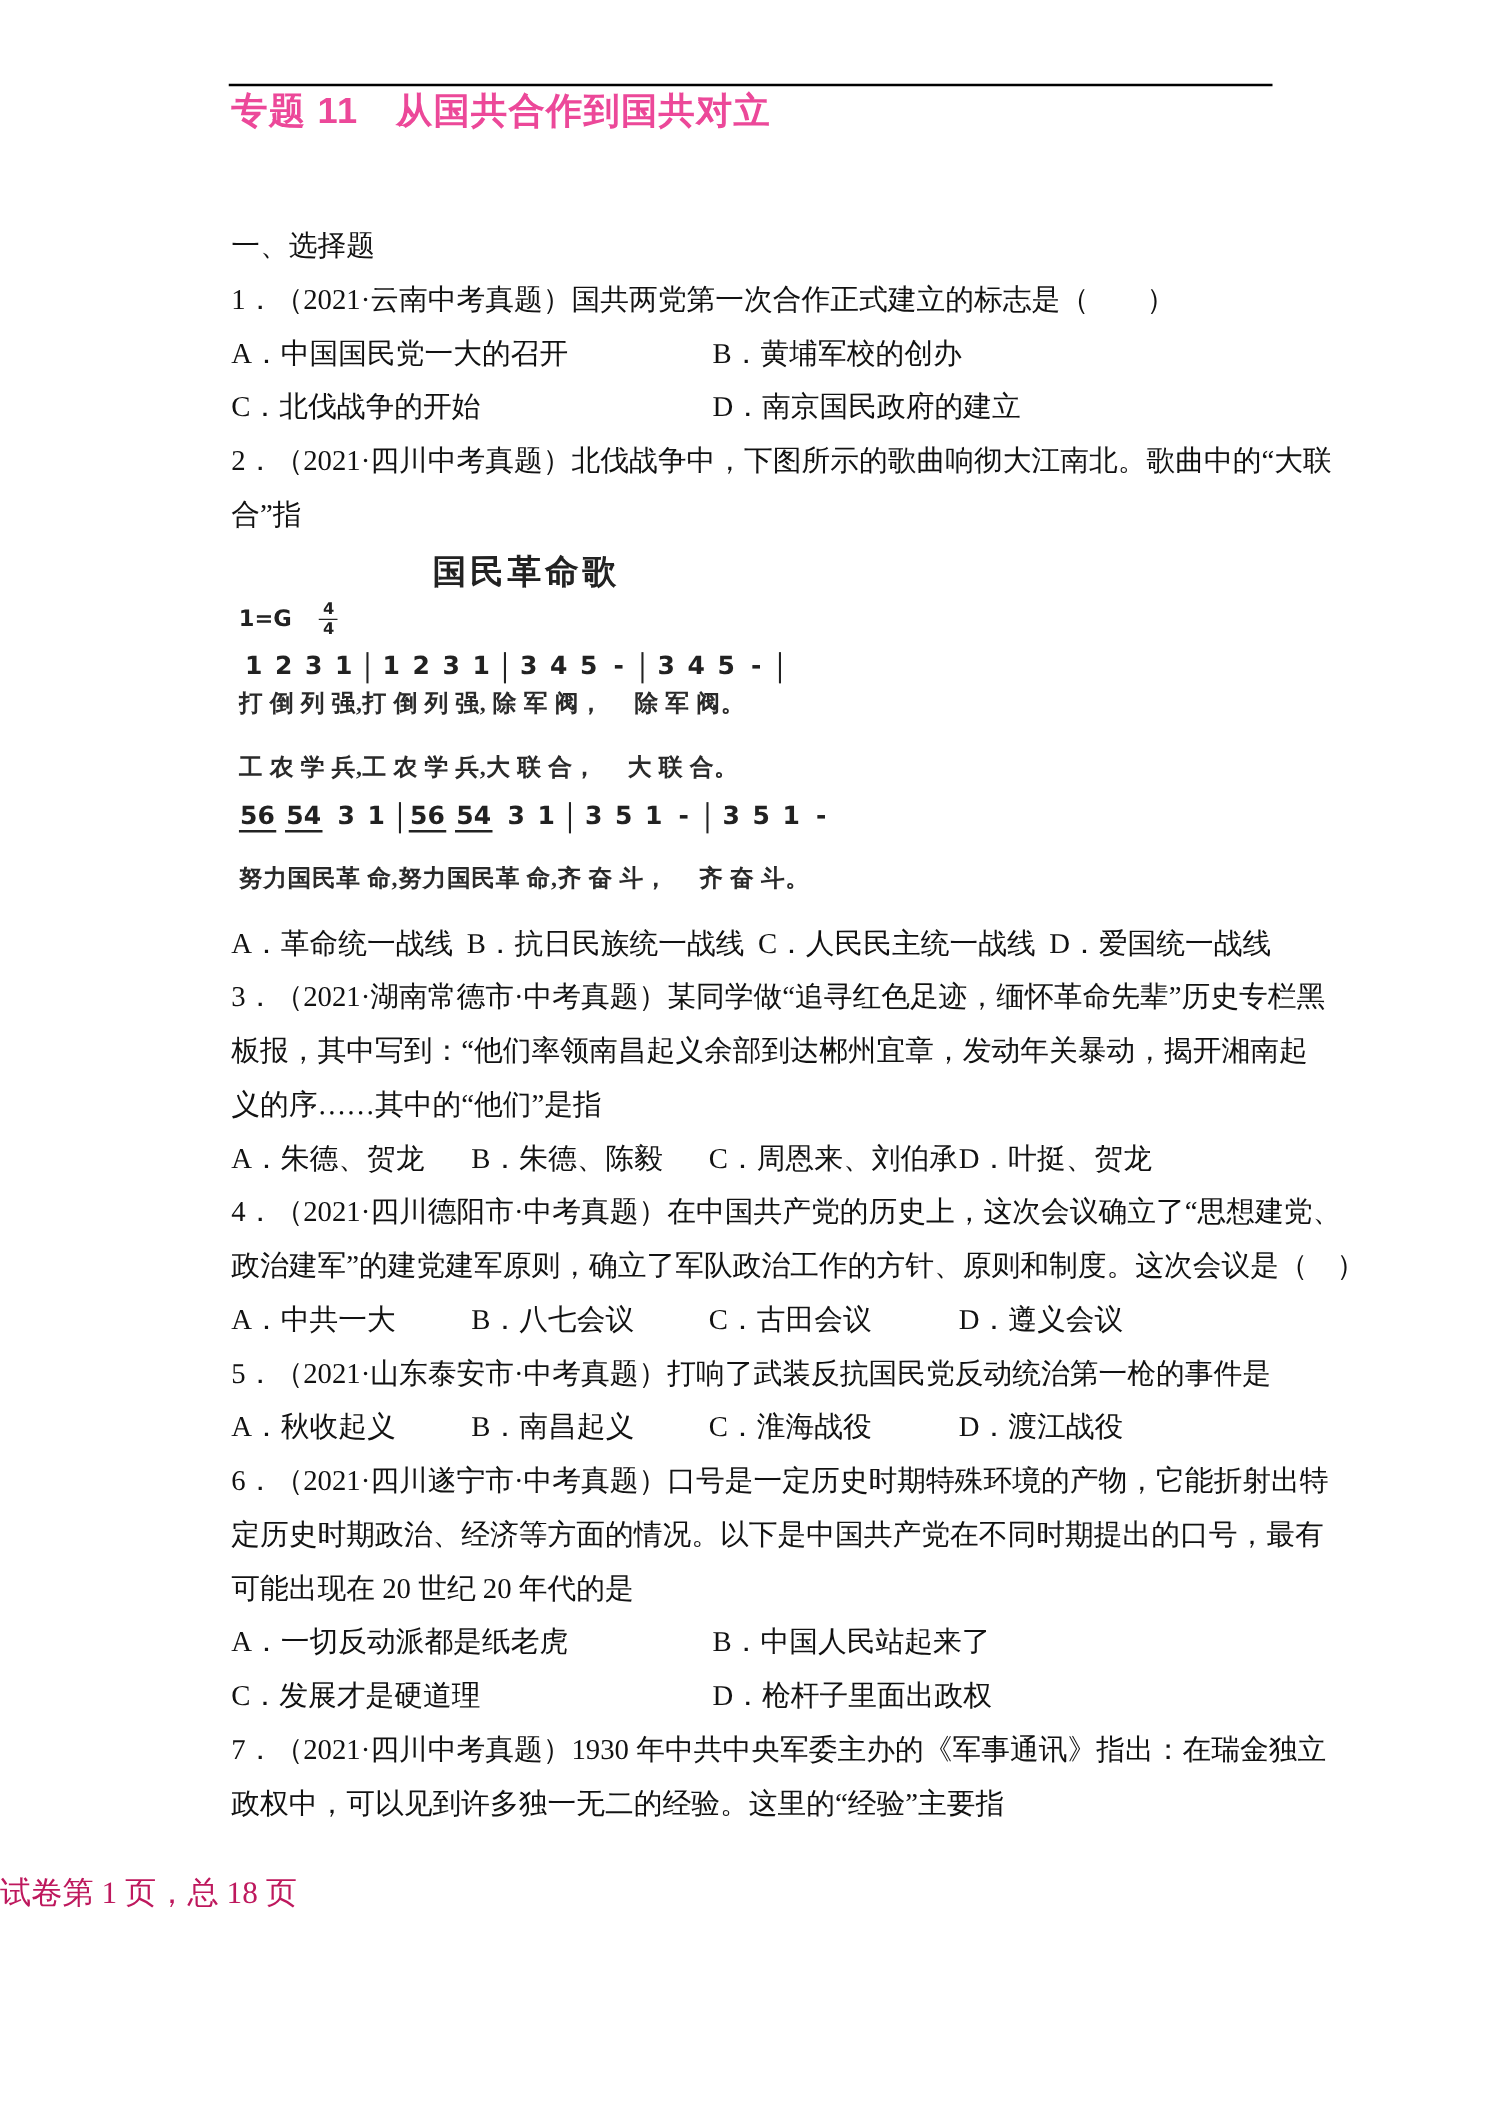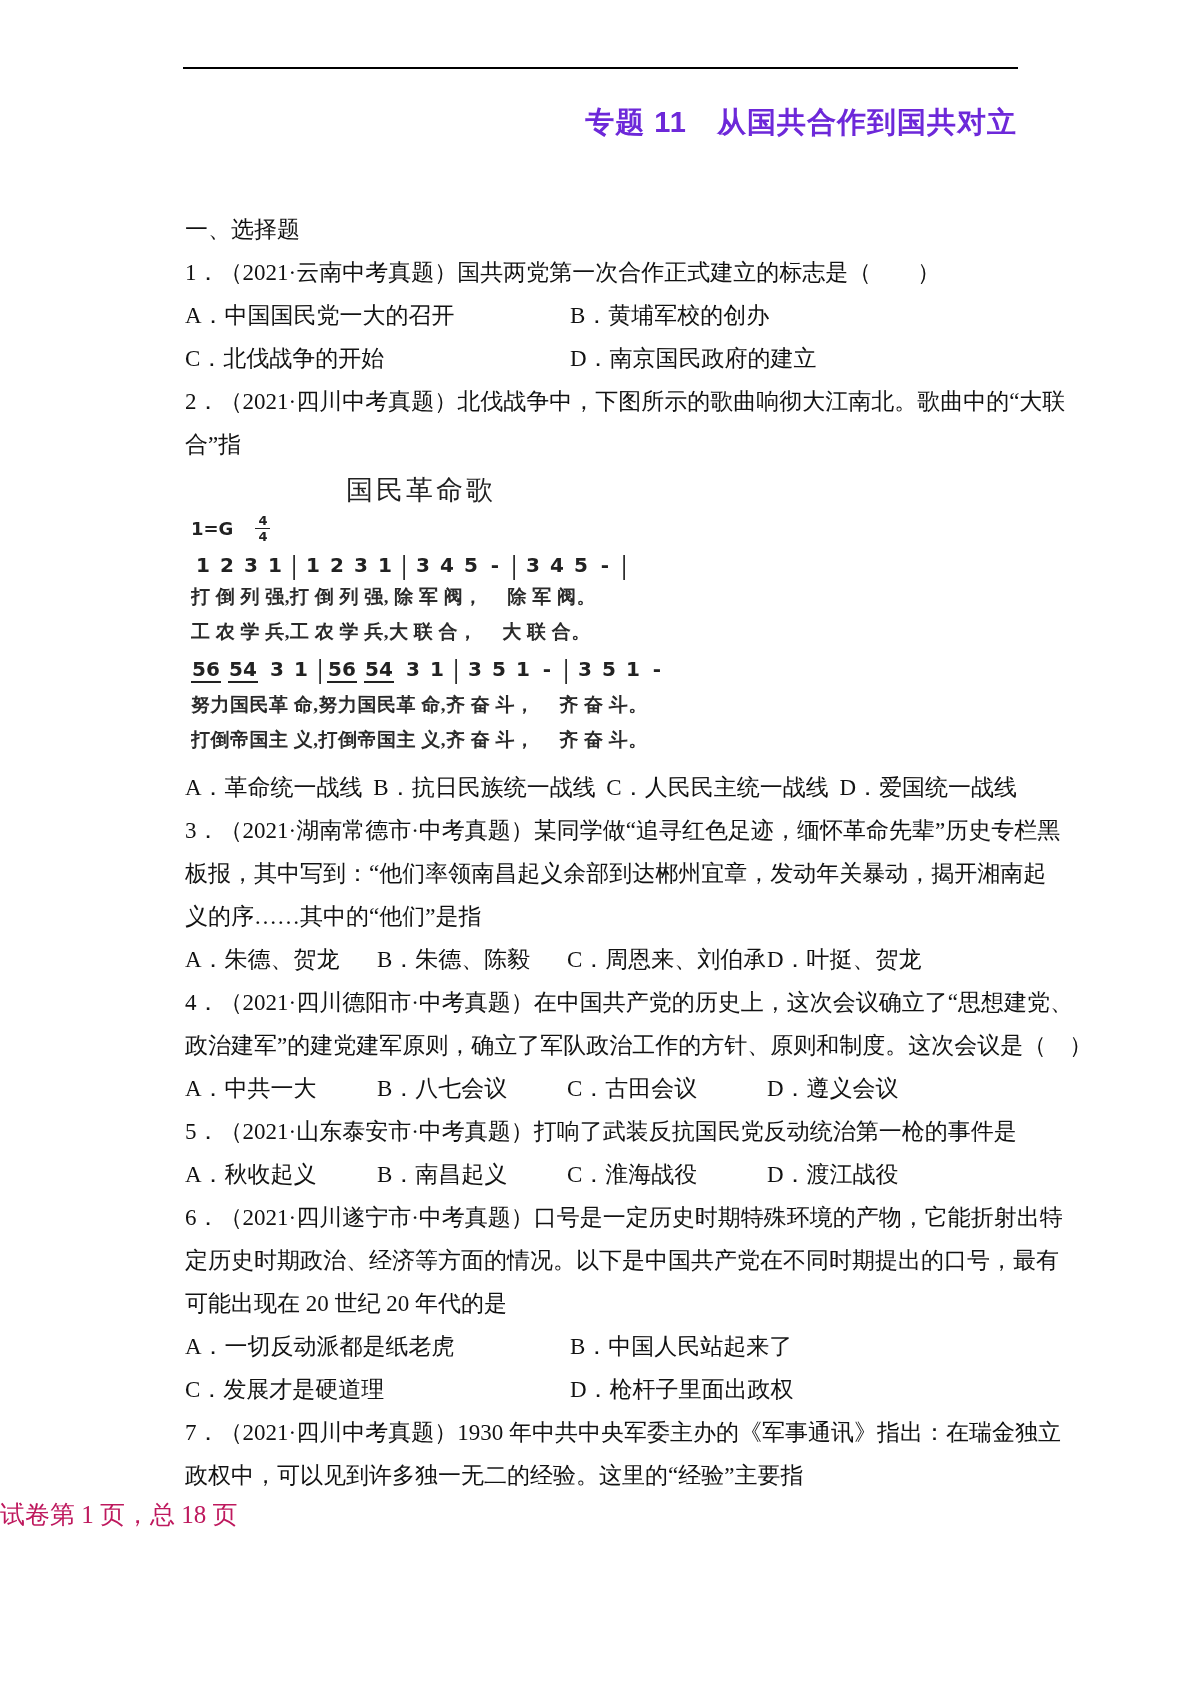--- a/index.html
+++ b/index.html
@@ -15,28 +15,28 @@
     position: absolute;
     left: 183px; top: 67px; width: 835px;
     border-top: 2.5px solid #000;
   }
   .content {
     position: absolute;
     left: 185px; top: 0;
     width: 832px;
   }
   .doc-title {
-    margin-top: 104px;
-    text-align: right;
+    margin-top: 71px;
+    text-align: left;
     font-family: "Liberation Sans", "DejaVu Sans", sans-serif;
     font-weight: bold;
     font-size: 29px;
     line-height: 36px;
     letter-spacing: 1px;
-    color: #6d28d9;
+    color: #ec4899;
   }
   .section-heading { margin-top: 68px; }
   .line, .option {
     font-size: 23px;
     line-height: 43px;
     white-space: nowrap;
     color: #121212;
   }
   .options { width: 100%; }
   .options.two-col { display: grid; grid-template-columns: 385px 1fr; }
@@ -48,21 +48,21 @@
     height: 300px;
     width: 470px;
     margin-left: 6px;
     padding-top: 8px;
     overflow: hidden;
   }
   .music-title {
     text-align: center;
     width: 460px;
     font-family: "Liberation Sans", "DejaVu Sans", sans-serif;
-    font-weight: normal;
+    font-weight: bold;
     font-size: 27px;
     line-height: 32px;
     letter-spacing: 3px;
     color: #222;
   }
   .music-key {
     margin-top: 8px;
     display: flex;
     align-items: center;
     gap: 22px;
@@ -98,21 +98,21 @@
   .note.u { border-bottom: 2px solid #222; line-height: 24px; margin-right: 7px; min-width: 30px; }
   .lyric-line {
     font-size: 19px;
     line-height: 26px;
     margin-top: 5px;
     white-space: nowrap;
     font-weight: 600;
     color: #2a2a2a;
     letter-spacing: 0.5px;
   }
-  .lyric-line.gap { margin-top: 9px; }
+  .lyric-line.gap { margin-top: 25px; }
 
   .footer {
     position: absolute;
     top: 1503px;
     left: 0; width: 100%;
     text-align: left;
     font-size: 25px;
     line-height: 24px;
     color: #be185d;
   }

